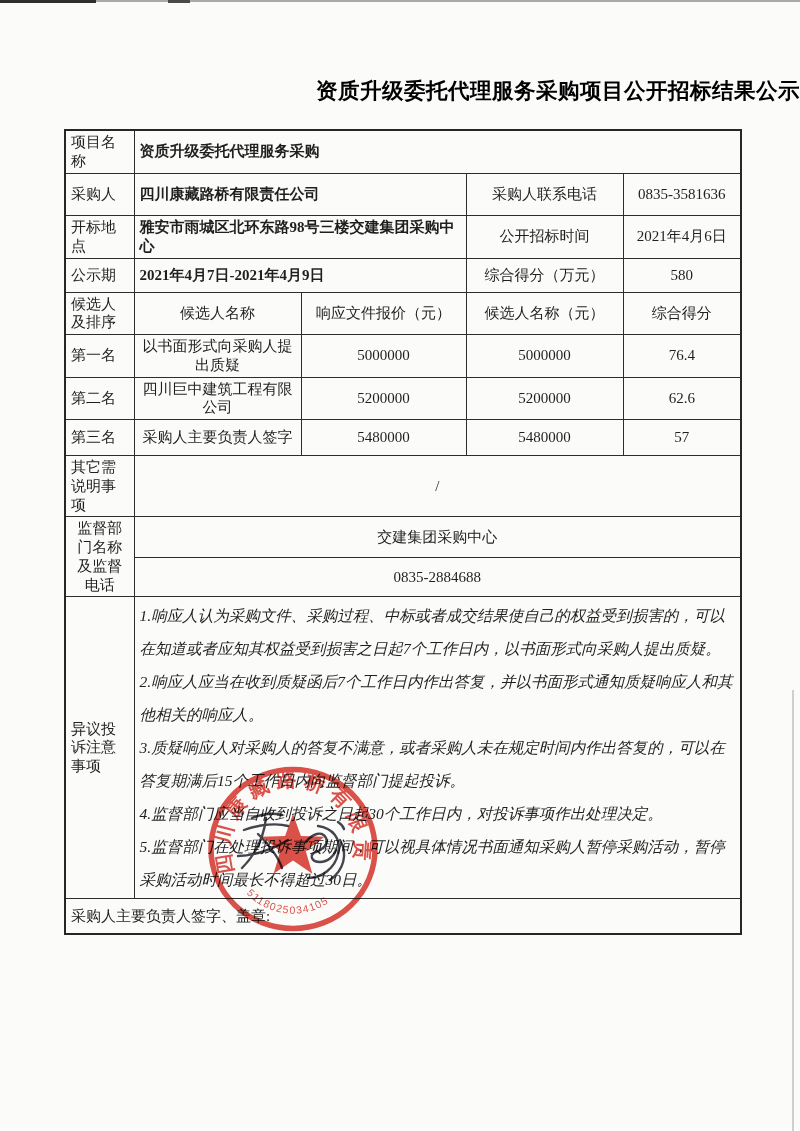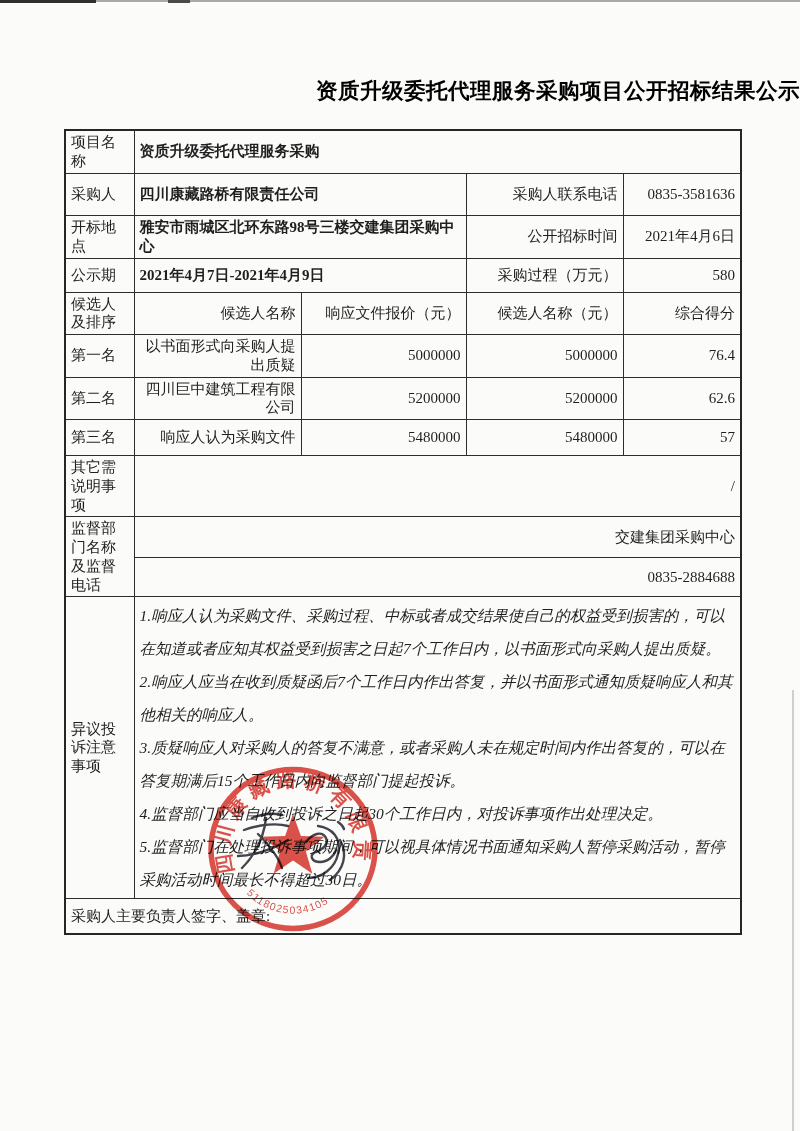--- a/index.html
+++ b/index.html
@@ -28,21 +28,21 @@
   }
   table.main td{
     border:1.5px solid #2d2d2d;
     padding:2px 5px;
     overflow:hidden;
     vertical-align:middle;
   }
   table.main{border:2px solid #262626;}
   td.lab{text-align:left;}
   td.val-left{text-align:left;padding-left:7px;font-weight:bold;}
-  td.center{text-align:right;}
+  td.center{text-align:center;}
   td.objection-text{padding:6px 8px;font-size:15.5px;line-height:33px;text-align:left;font-style:italic;}
   td.objection-text p{margin:0;}
   td.sig{font-size:15px;padding-left:7px;}
 
   .seal-svg{position:absolute;left:202px;top:758px;mix-blend-mode:multiply;opacity:.88;}
   .sig-svg{position:absolute;left:225px;top:800px;mix-blend-mode:multiply;}
 </style>
 </head>
 <body>
 
@@ -74,21 +74,21 @@
   </tr>
   <tr style="height:43px">
     <td class="lab">开标地点</td>
     <td class="val-left" colspan="2" style="padding-left:5px">雅安市雨城区北环东路98号三楼交建集团采购中心</td>
     <td class="center">公开招标时间</td>
     <td class="center">2021年4月6日</td>
   </tr>
   <tr style="height:34px">
     <td class="lab">公示期</td>
     <td class="val-left" colspan="2">2021年4月7日-2021年4月9日</td>
-    <td class="center">采购过程（万元）</td>
+    <td class="center">综合得分（万元）</td>
     <td class="center">580</td>
   </tr>
   <tr style="height:30px">
     <td class="lab">候选人及排序</td>
     <td class="center">候选人名称</td>
     <td class="center">响应文件报价（元）</td>
     <td class="center">候选人名称（元）</td>
     <td class="center">综合得分</td>
   </tr>
   <tr style="height:41px">
@@ -100,31 +100,31 @@
   </tr>
   <tr style="height:42px">
     <td class="lab">第二名</td>
     <td class="center">四川巨中建筑工程有限公司</td>
     <td class="center">5200000</td>
     <td class="center">5200000</td>
     <td class="center">62.6</td>
   </tr>
   <tr style="height:36px">
     <td class="lab">第三名</td>
-    <td class="center">响应人认为采购文件</td>
+    <td class="center">采购人主要负责人签字</td>
     <td class="center">5480000</td>
     <td class="center">5480000</td>
     <td class="center">57</td>
   </tr>
   <tr style="height:38px">
     <td class="lab">其它需说明事项</td>
     <td class="center" colspan="4">/</td>
   </tr>
   <tr style="height:37px">
-    <td class="lab" rowspan="2" style="">监督部门名称及监督电话</td>
+    <td class="lab" rowspan="2" style="text-align:center">监督部门名称及监督电话</td>
     <td class="center" colspan="4">交建集团采购中心</td>
   </tr>
   <tr style="height:36px">
     <td class="center" colspan="4">0835-2884688</td>
   </tr>
   <tr style="height:282px">
     <td class="lab">异议投诉注意事项</td>
     <td class="objection-text" colspan="4">
       <p>1.响应人认为采购文件、采购过程、中标或者成交结果使自己的权益受到损害的，可以在知道或者应知其权益受到损害之日起7个工作日内，以书面形式向采购人提出质疑。</p>
       <p>2.响应人应当在收到质疑函后7个工作日内作出答复，并以书面形式通知质疑响应人和其他相关的响应人。</p>

